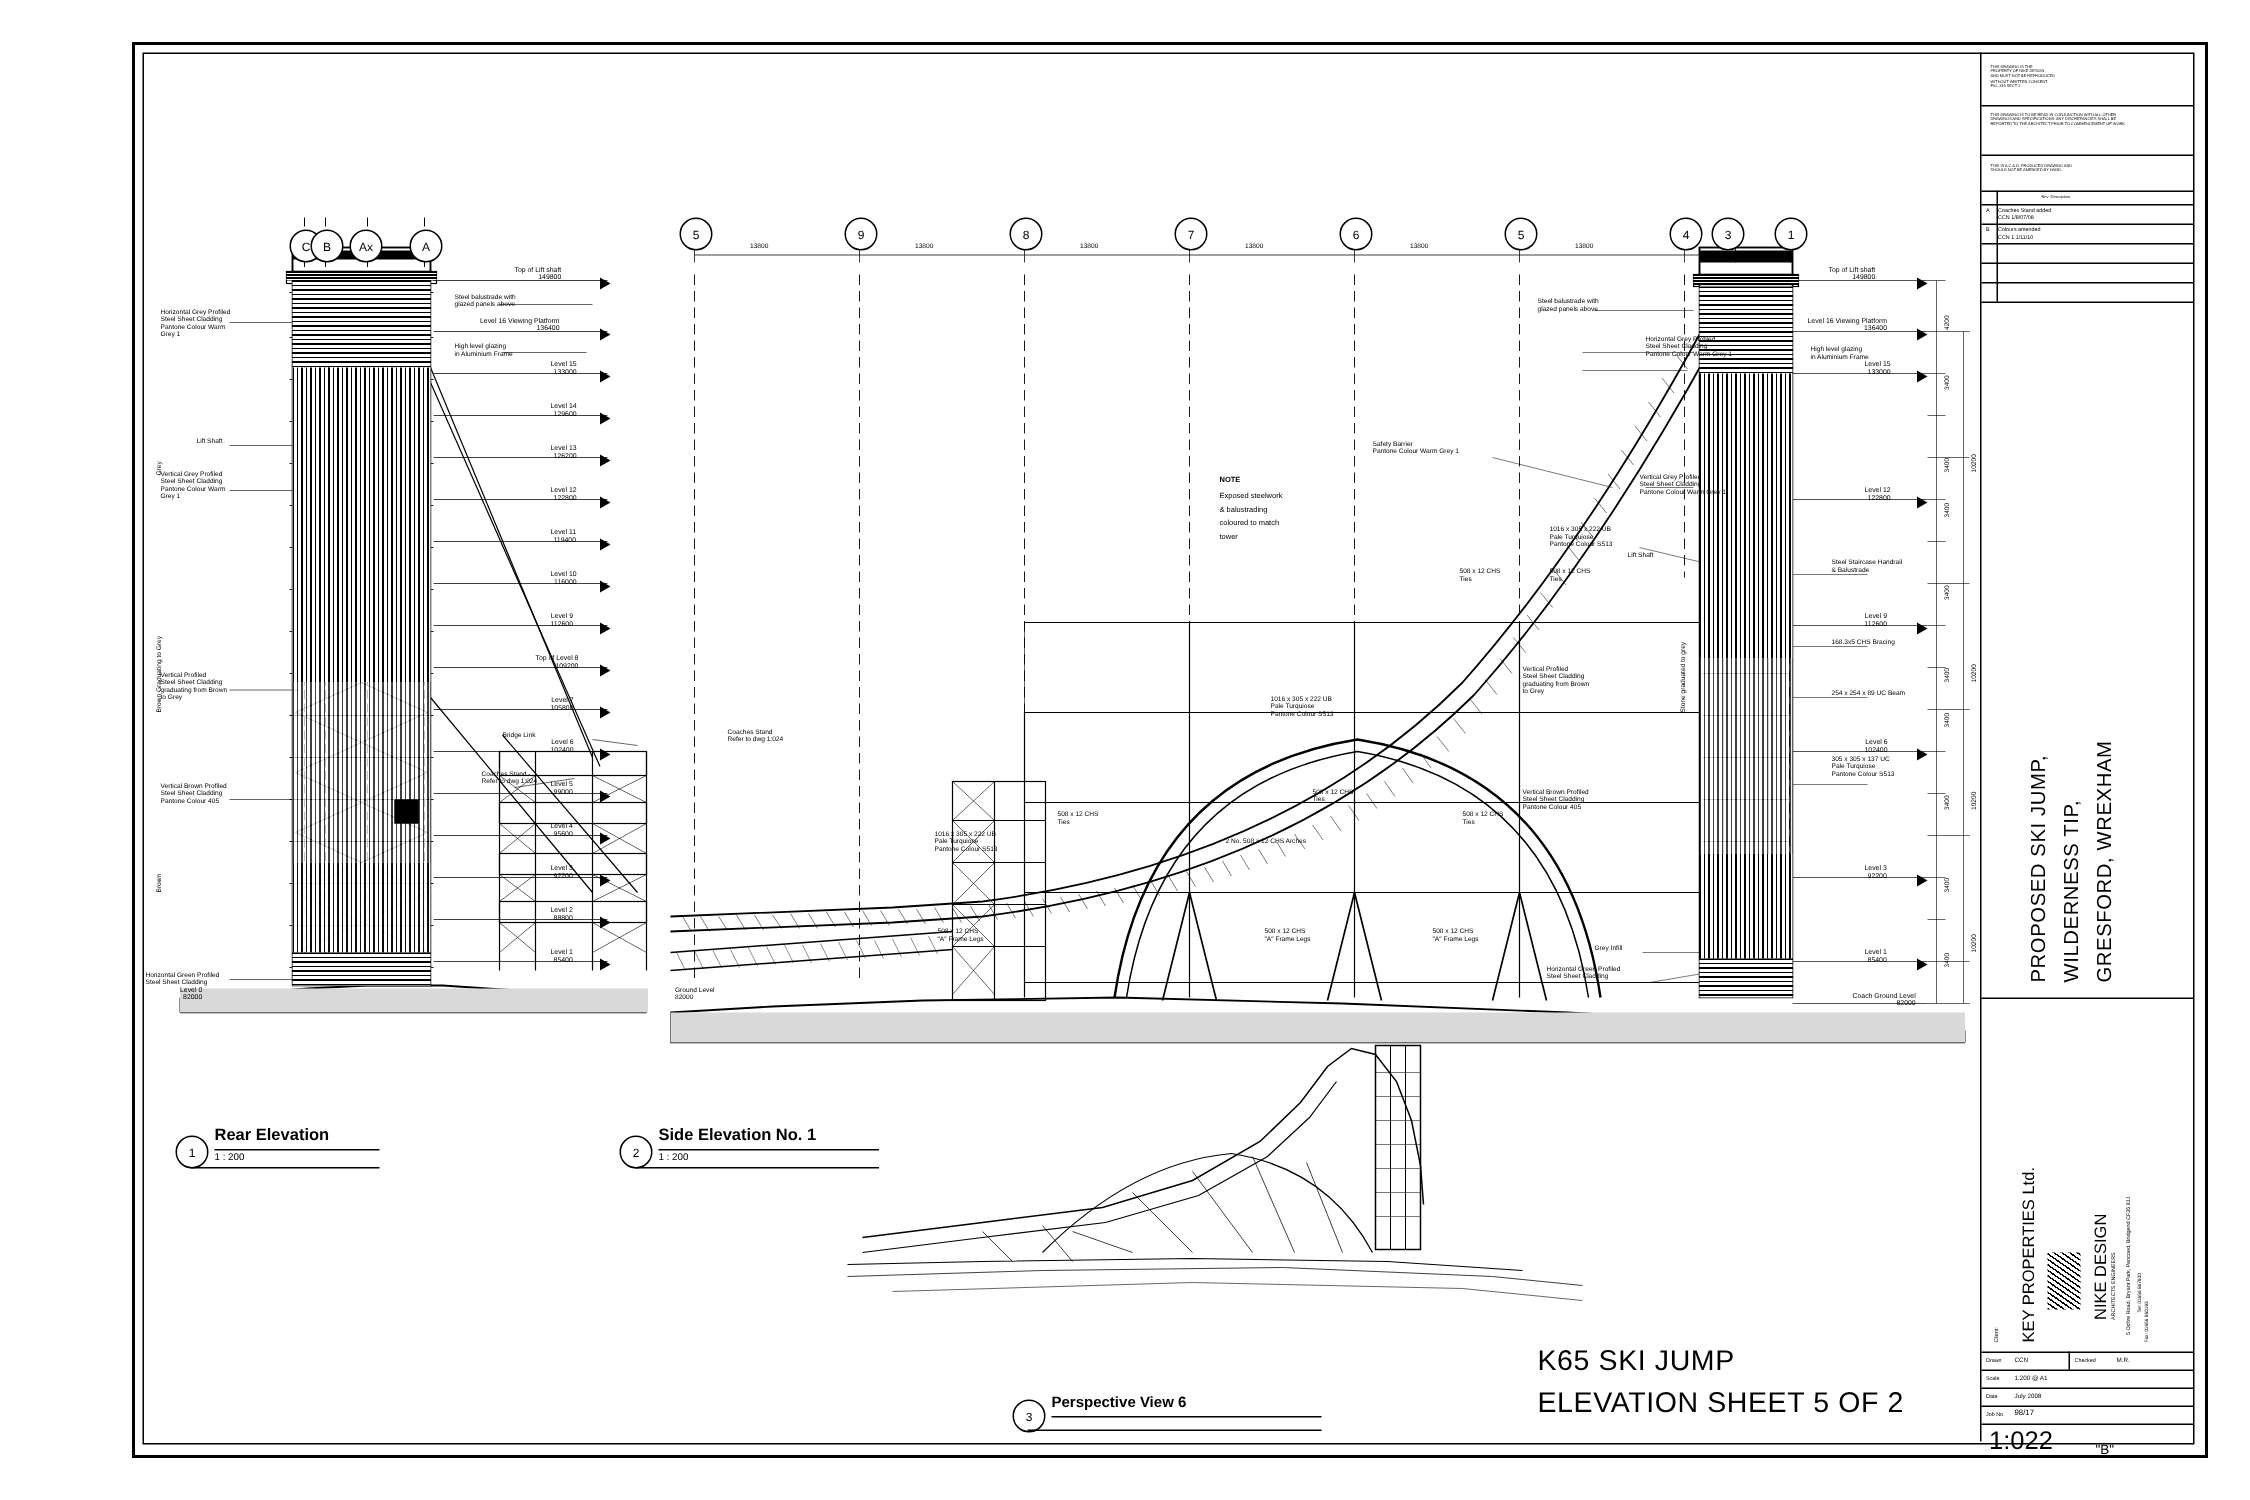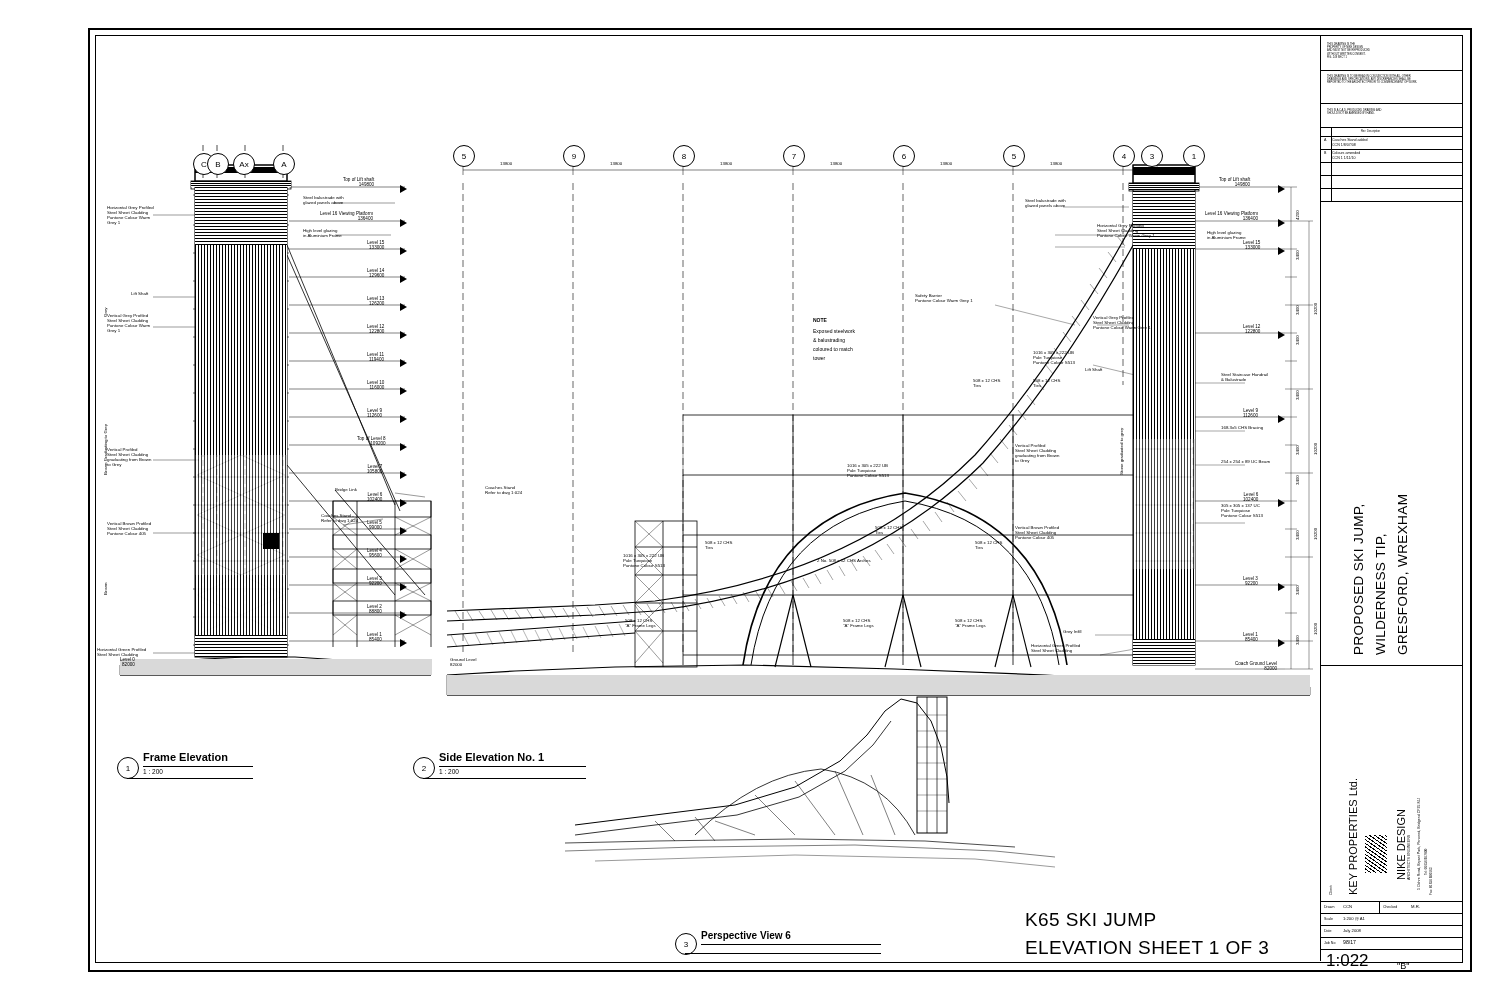--- a/index.html
+++ b/index.html
@@ -26,21 +26,21 @@
   .hatch-dense{position:absolute;background:
       repeating-linear-gradient(to bottom,#000 0 1px,#fff 1px 2px);}
   .solidblk{position:absolute;background:#000;}
   
   .tb{position:absolute;left:1320px;top:35px;width:141px;height:926px;border-left:1px solid #000;}
   .rot{transform-origin:0 0;white-space:nowrap;}
   .rev-note{position:absolute;font-size:2.6px;line-height:3.2px;white-space:pre;}
   .tiny{font-size:3.6px;}
   .t4{font-size:4.2px;}
   .t5{font-size:5.2px;}
-  .bigtitle{position:absolute;font-size:19px;letter-spacing:.4px;margin-top:12px;}
+  .bigtitle{position:absolute;font-size:19px;letter-spacing:.4px;}
   .vtitle{font-size:13.5px;letter-spacing:.4px;}
   .hr{position:absolute;height:1px;background:#000;}
   .vr{position:absolute;width:1px;background:#000;}
   svg{position:absolute;left:0;top:0;overflow:visible;}
 </style>
 </head>
 <body>
 
 <div class="sheet">
 
@@ -662,38 +662,38 @@
 82000</div>
     <div class="txt rot" style="left:1024px;top:440px;transform:rotate(-90deg);">Stone graduated to grey</div>
 
     <div class="txt5" style="left:718px;top:282px;font-weight:bold;">NOTE</div>
     <div class="txt5" style="left:718px;top:293px;">Exposed steelwork</div>
     <div class="txt5" style="left:718px;top:302px;">&amp; balustrading</div>
     <div class="txt5" style="left:718px;top:311px;">coloured to match</div>
     <div class="txt5" style="left:718px;top:320px;">tower</div>
 
     <div class="bub" style="left:22px;top:722px;">1</div>
-    <div style="position:absolute;left:48px;top:716px;font-size:11px;font-weight:bold;">Frame Elevation</div>
+    <div style="position:absolute;left:48px;top:716px;font-size:11px;font-weight:bold;">Rear Elevation</div>
     <div style="position:absolute;left:48px;top:733px;font-size:6.5px;">1 : 200</div>
     <div class="ln hl" style="left:48px;top:731px;width:110px;height:1.2px;"></div>
     <div class="ln hl" style="left:32px;top:743px;width:126px;"></div>
 
     <div class="bub" style="left:318px;top:722px;">2</div>
     <div style="position:absolute;left:344px;top:716px;font-size:11px;font-weight:bold;">Side Elevation No. 1</div>
     <div style="position:absolute;left:344px;top:733px;font-size:6.5px;">1 : 200</div>
     <div class="ln hl" style="left:344px;top:731px;width:147px;height:1.2px;"></div>
     <div class="ln hl" style="left:328px;top:743px;width:163px;"></div>
 
     <div class="bub" style="left:580px;top:898px;">3</div>
     <div style="position:absolute;left:606px;top:895px;font-size:10px;font-weight:bold;">Perspective View 6</div>
     <div class="ln hl" style="left:606px;top:909px;width:180px;height:1.2px;"></div>
     <div class="ln hl" style="left:590px;top:918px;width:196px;"></div>
 
     <div class="bigtitle" style="left:930px;top:862px;">K65 SKI JUMP</div>
-    <div class="bigtitle" style="left:930px;top:890px;">ELEVATION SHEET 1 OF 3</div>
+    <div class="bigtitle" style="left:930px;top:890px;">ELEVATION SHEET 5 OF 2</div>
   </div>
 
   <div class="tb">
 
     <div class="rev-note" style="left:6px;top:8px;">THIS DRAWING IS THE
 PROPERTY OF NIKE DESIGN
 AND MUST NOT BE REPRODUCED
 WITHOUT WRITTEN CONSENT.
 FIG. 249 SECT 1</div>
     <div class="hr" style="left:0;top:35px;width:141px;"></div>

